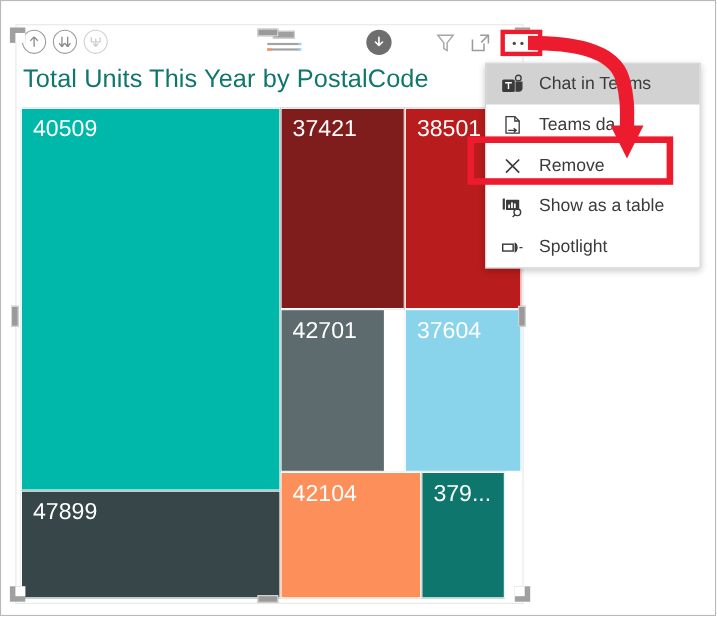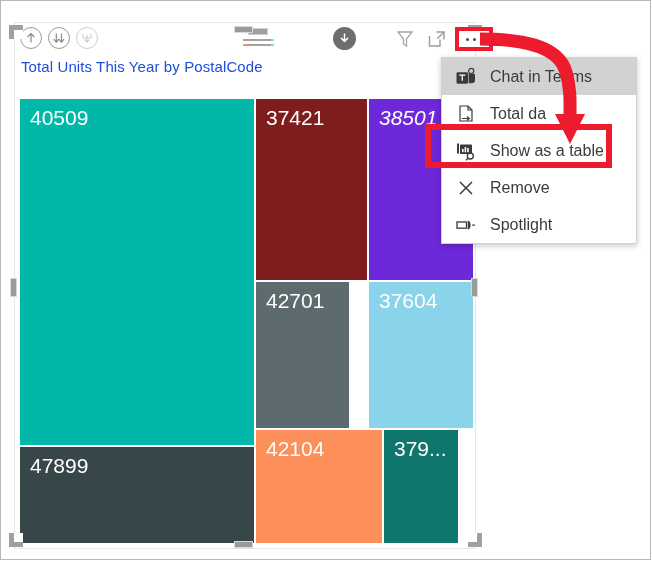--- a/index.html
+++ b/index.html
@@ -88,21 +88,21 @@
     white-space:nowrap;
   }
   .tile-label{
     position:absolute;left:10px;top:6px;
     font-size:21px;line-height:26px;color:#ffffff;
   }
 
   
   #visual-title{
     position:absolute;left:20px;top:57px;
-    font-size:15px;color:#1d4ed8;letter-spacing:.1px;white-space:nowrap;
+    font-size:23px;color:#0f766e;letter-spacing:.1px;white-space:nowrap;
   }
 
   
   .handle{position:absolute;background:#a0a0a0;z-index:30;}
   .corner{width:14px;height:14px;}
   .corner-inner{position:absolute;background:#ffffff;}
 
   .handle-pill{position:absolute;background:#9a9a9a;border:1px solid #d8d8d8;box-sizing:border-box;z-index:30;}
 
   
@@ -154,21 +154,21 @@
   <div id="treemap" style="left:4px;top:75px;text-align:center;">
       <div class="tile" style="left: 0px; top: 0px; width: 236px; height: 348px; background: rgb(0, 184, 169);">
         <span class="tile-label">40509</span>
       </div>
       <div class="tile" style="left: 0px; top: 348px; width: 236px; height: 98px; background: rgb(55, 70, 73);">
         <span class="tile-label">47899</span>
       </div>
       <div class="tile" style="left: 236px; top: 0px; width: 113px; height: 183px; background: #7f1d1d;">
         <span class="tile-label">37421</span>
       </div>
-      <div class="tile" style="left: 349px; top: 0px; width: 106px; height: 183px; background: #6d28d9; font-style: italic;">
+      <div class="tile" style="left: 349px; top: 0px; width: 106px; height: 183px; background: #b91c1c;">
         <span class="tile-label">38501</span>
       </div>
       <div class="tile" style="left: 236px; top: 183px; width: 95px; height: 148px; background: rgb(93, 107, 110);">
         <span class="tile-label">42701</span>
       </div>
       <div class="tile" style="left: 349px; top: 183px; width: 106px; height: 148px; background: rgb(138, 212, 235);">
         <span class="tile-label">37604</span>
       </div>
       <div class="tile" style="left: 236px; top: 331px; width: 128px; height: 115px; background: rgb(253, 143, 90);">
         <span class="tile-label">42104</span>
@@ -274,46 +274,46 @@
       <span class="menu-label">Chat in Teams</span>
     </div>
     <div class="menu-item">
       <span class="menu-icon">
         <svg width="20" height="20" viewBox="0 0 20 20">
           <path d="M4 2 L12 2 L16 6 L16 17 L4 17 Z" fill="none" stroke="#3b3b3b" stroke-width="1.2"></path>
           <path d="M12 2 L12 6 L16 6" fill="none" stroke="#3b3b3b" stroke-width="1.2"></path>
           <path d="M6 14.5 L13 14.5 M11 12.5 L13.3 14.5 L11 16.5" fill="none" stroke="#3b3b3b" stroke-width="1.2"></path>
         </svg>
       </span>
-      <span class="menu-label">Total da</span>
+      <span class="menu-label">Teams da</span>
+    </div>
+    <div class="menu-item">
+      <span class="menu-icon">
+        <svg width="20" height="20" viewBox="0 0 20 20">
+          <path d="M4 4 L16 16 M16 4 L4 16" stroke="#3b3b3b" stroke-width="1.5"></path>
+        </svg>
+      </span>
+      <span class="menu-label">Remove</span>
     </div>
     <div class="menu-item">
       <span class="menu-icon">
         <svg width="22" height="20" viewBox="0 0 22 20">
           <rect x="2" y="2.5" width="2" height="10" fill="#3b3b3b"></rect>
           <rect x="5" y="3.5" width="12" height="9.5" rx="0.8" fill="#3b3b3b"></rect>
           <rect x="7" y="8" width="1.6" height="3.2" fill="#ffffff"></rect>
           <rect x="9.6" y="6" width="1.6" height="5.2" fill="#ffffff"></rect>
           <rect x="12.2" y="7" width="1.6" height="4.2" fill="#ffffff"></rect>
           <circle cx="15.3" cy="15" r="3" fill="none" stroke="#3b3b3b" stroke-width="1.3"></circle>
           <path d="M13.2 17.2 L11 19.2" stroke="#3b3b3b" stroke-width="1.3"></path>
         </svg>
       </span>
       <span class="menu-label">Show as a table</span>
     </div>
     <div class="menu-item">
       <span class="menu-icon">
-        <svg width="20" height="20" viewBox="0 0 20 20">
-          <path d="M4 4 L16 16 M16 4 L4 16" stroke="#3b3b3b" stroke-width="1.5"></path>
-        </svg>
-      </span>
-      <span class="menu-label">Remove</span>
-    </div>
-    <div class="menu-item">
-      <span class="menu-icon">
         <svg width="22" height="18" viewBox="0 0 22 18">
           <rect x="2" y="6" width="9.5" height="6.2" fill="none" stroke="#3b3b3b" stroke-width="1.3"></rect>
           <path d="M12.8 4.4 L12.8 13.8 C14.6 13.4 15.6 11.5 15.6 9.1 C15.6 6.7 14.6 4.8 12.8 4.4 Z" fill="#3b3b3b"></path>
           <path d="M17.2 9.1 L20 9.1" stroke="#3b3b3b" stroke-width="1.2"></path>
         </svg>
       </span>
       <span class="menu-label">Spotlight</span>
     </div>
   </div>
 

